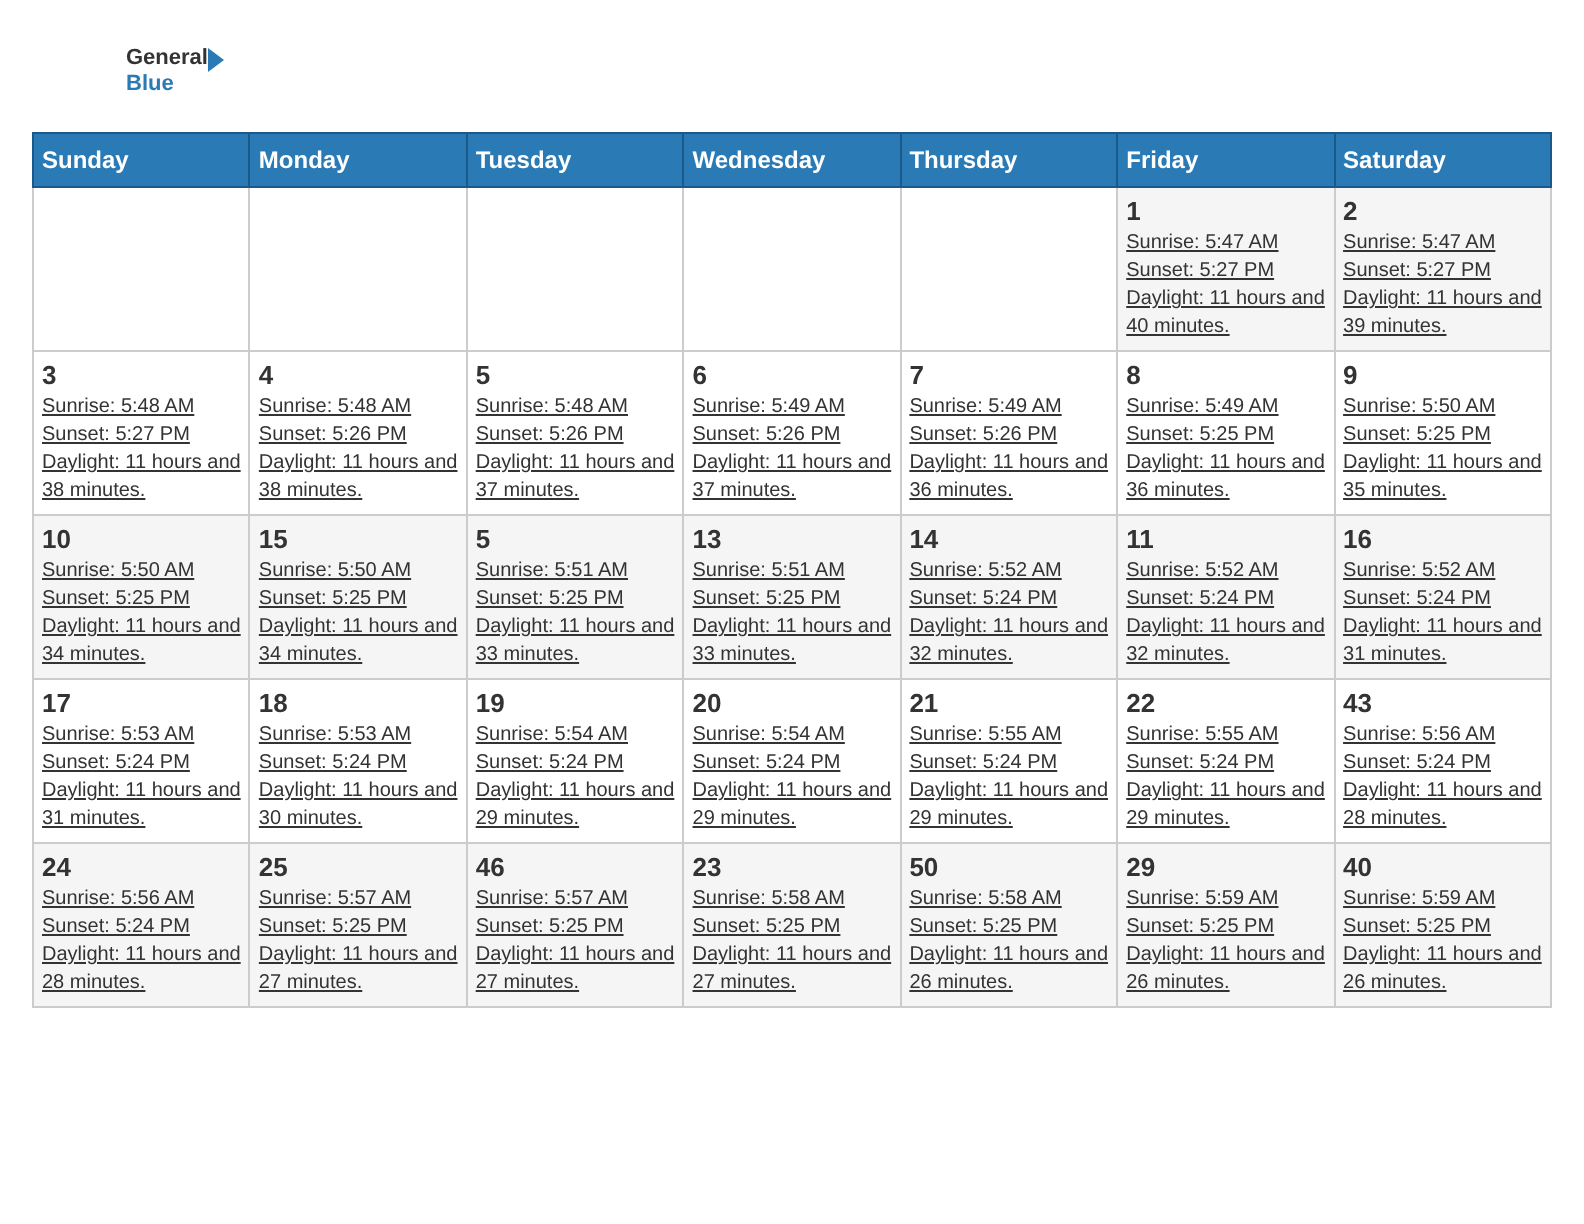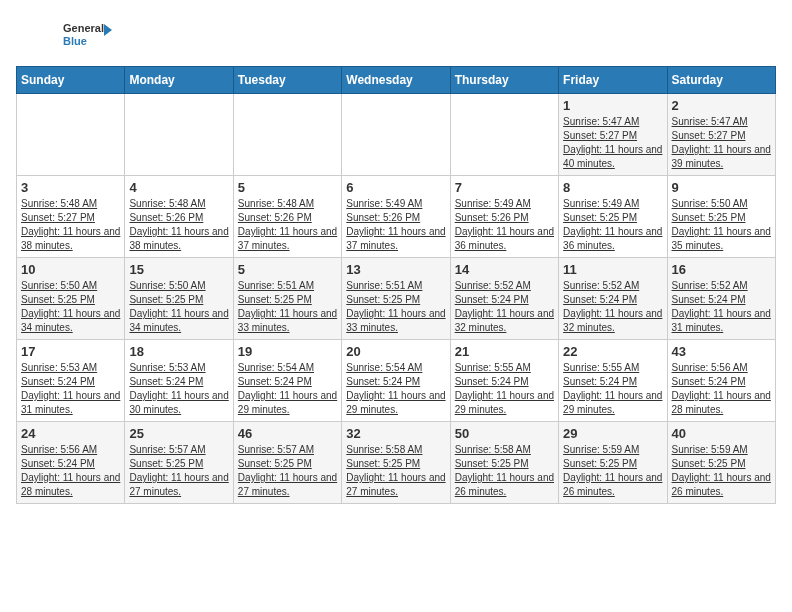--- a/index.html
+++ b/index.html
@@ -270,21 +270,21 @@
 Sunset: 5:25 PM
 Daylight: 11 hours and 27 minutes.</div>
         </td>
         <td>
           <span class="day-num">46</span>
           <div class="day-info" style="white-space: pre-line;">Sunrise: 5:57 AM
 Sunset: 5:25 PM
 Daylight: 11 hours and 27 minutes.</div>
         </td>
         <td>
-          <span class="day-num">32</span>
+          <span class="day-num">23</span>
           <div class="day-info" style="white-space: pre-line;">Sunrise: 5:58 AM
 Sunset: 5:25 PM
 Daylight: 11 hours and 27 minutes.</div>
         </td>
         <td>
           <span class="day-num">50</span>
           <div class="day-info" style="white-space: pre-line;">Sunrise: 5:58 AM
 Sunset: 5:25 PM
 Daylight: 11 hours and 26 minutes.</div>
         </td>

